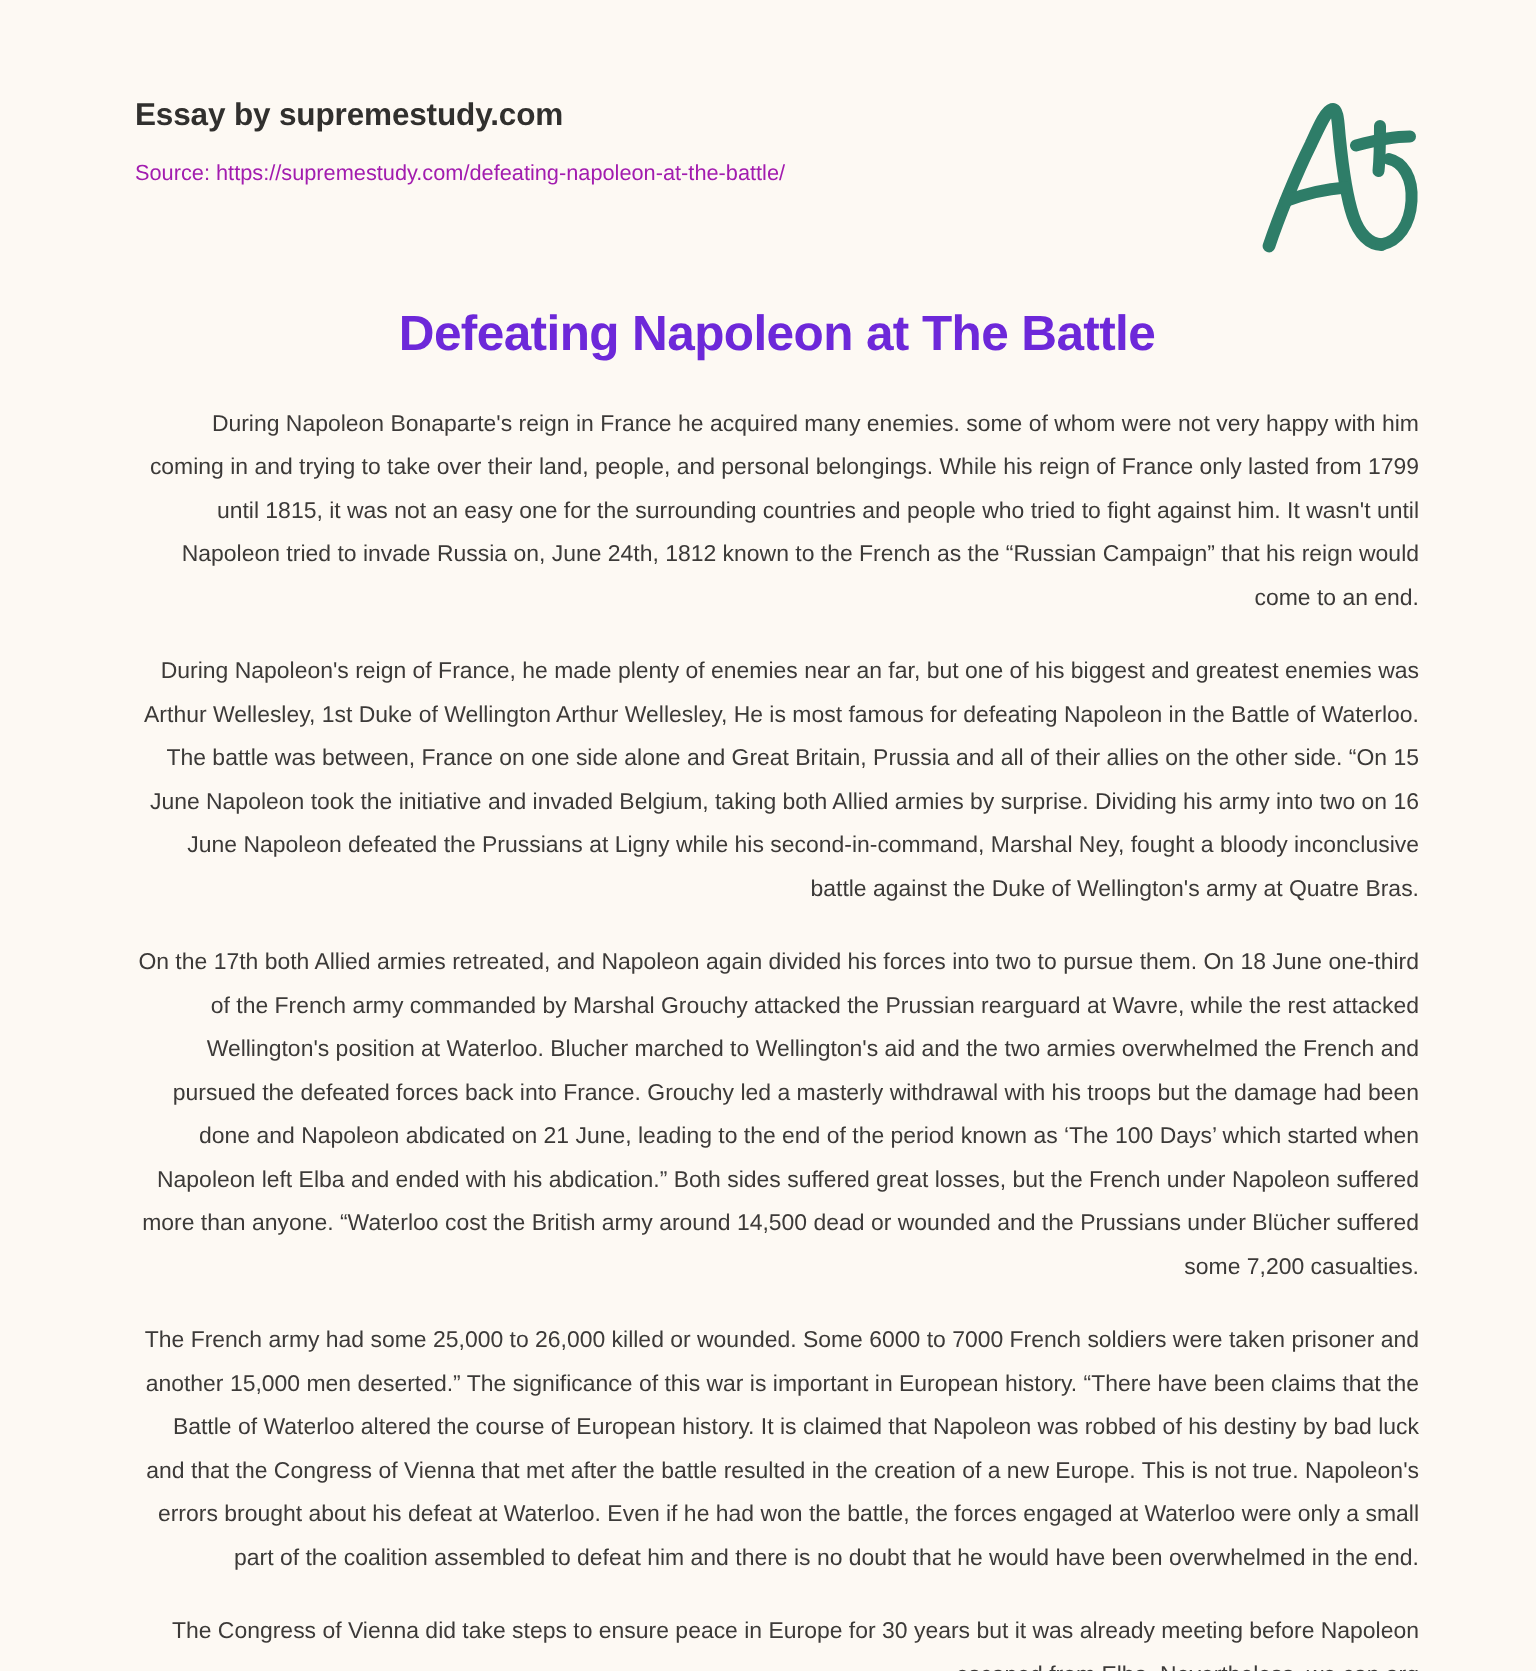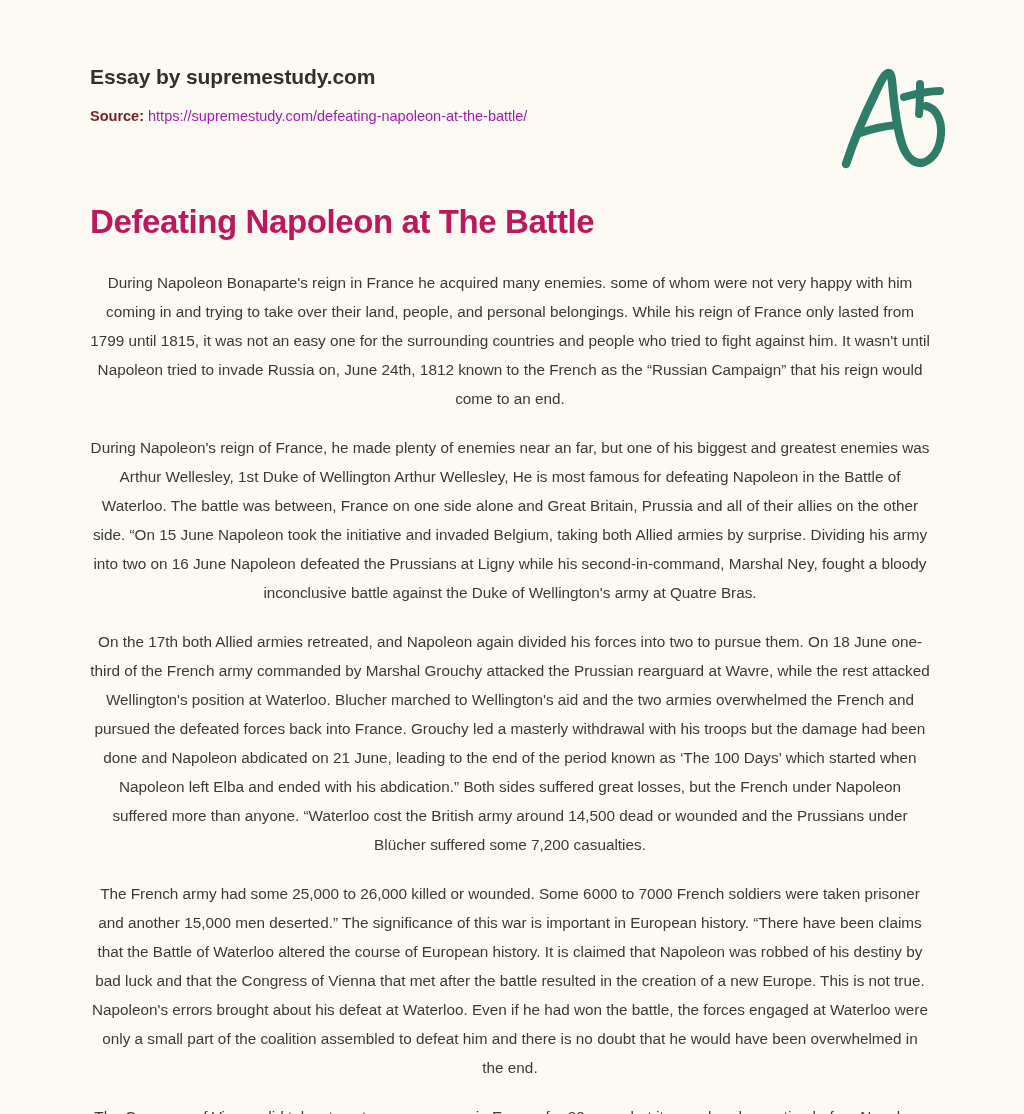--- a/index.html
+++ b/index.html
@@ -39,22 +39,21 @@
   }
 
   .source-line {
     margin-top: 18px;
     font-size: 14.5px;
     line-height: 1.3;
     color: #8a8781;
     white-space: nowrap;
   }
   .source-label {
-    color: #7f1d1d;
-    font-weight: bold;
+    color: #a21caf;
   }
   .source-url {
     color: #a21caf;
     text-decoration: none;
   }
 
   
   .logo {
     position: absolute;
     top: 60px;
@@ -65,33 +64,34 @@
   }
 
   
   .article {
     margin-top: 76px;
   }
 
   .article-title {
     font-size: 33px;
     font-weight: bold;
-    color: #be185d;
+    color: #6d28d9;
     letter-spacing: -0.4px;
     line-height: 1.2;
     margin: 0 0 26px 0;
+    text-align: center;
   }
 
   .article-body p {
     font-size: 15.3px;
     line-height: 29px;
     color: #3c3a38;
-    margin: 0 16px 20px 0;
+    margin: 0 0 20px 0;
     max-width: 858px;
-    text-align: center;
+    text-align: right;
   }
   .article-body p:last-child {
     margin-bottom: 0;
   }
 </style>
 </head>
 <body>
 
 <div class="page">
 

